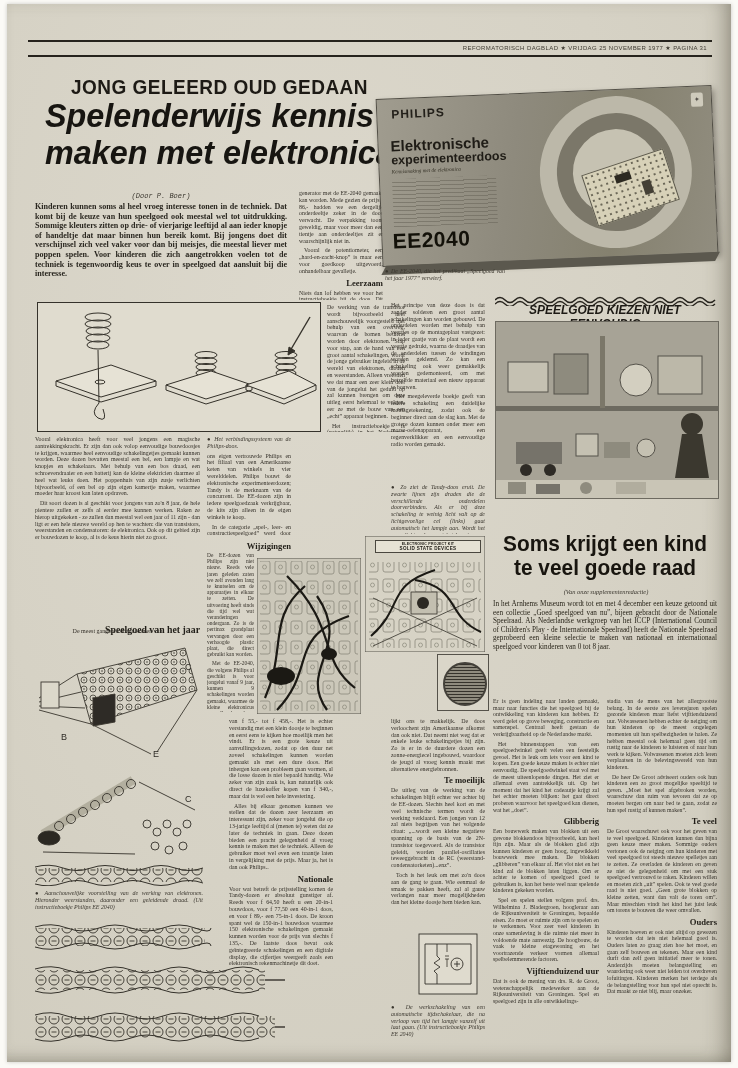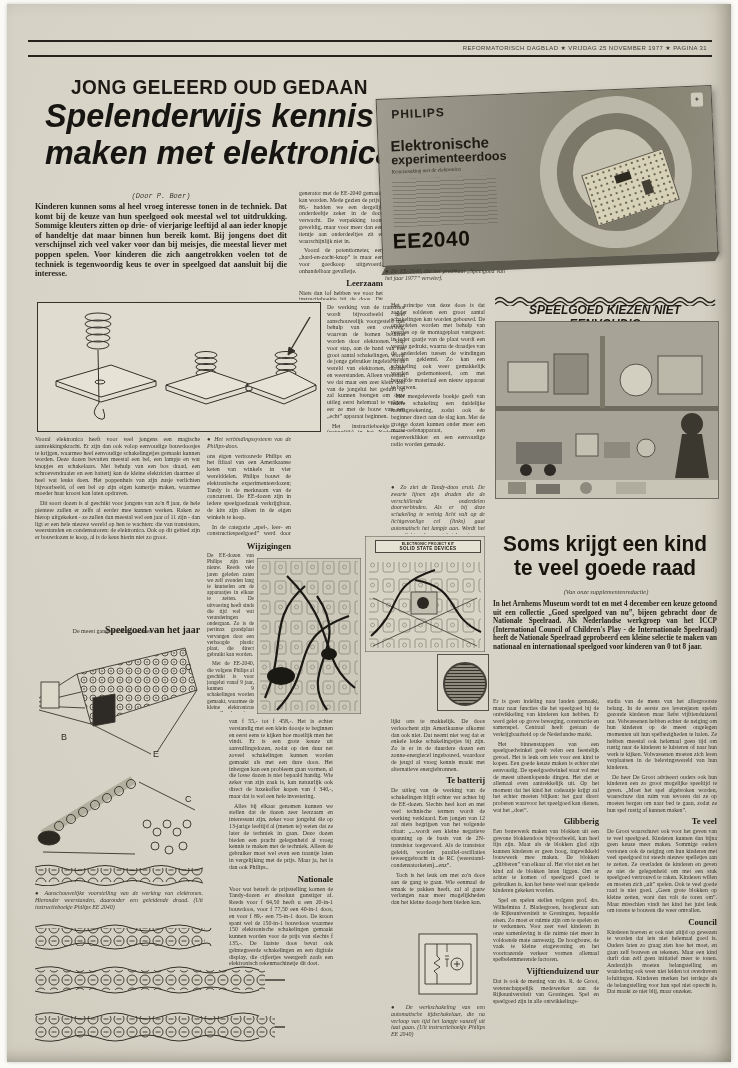--- a/index.html
+++ b/index.html
@@ -74,21 +74,21 @@
     background:repeating-linear-gradient(0deg,#35322b 0 1px,#8f8b7e 1px 3px);}
   
   #wavy{left:488px;top:288px;width:222px;height:10px;}
   #banner-title{left:484px;top:299px;width:228px;text-align:center;font-family:"Liberation Sans",sans-serif;
     font-weight:bold;font-style:italic;font-size:12.3px;color:#1d1a15;transform:scaleX(.97);}
   #toys{left:488px;top:317px;width:222px;height:176px;border:1px solid #6d6a60;}
   
   #raad-headline{left:482px;top:528px;width:232px;text-align:center;font-family:"Liberation Sans",sans-serif;
     font-weight:bold;font-size:21.5px;line-height:24px;color:#18150f;transform:scaleX(.97);}
   #raad-byline{left:488px;top:584px;width:222px;text-align:center;font-style:italic;font-size:6.4px;color:#3a362e;}
-  #raad-intro{left:486px;top:596px;width:224px;height:94px;font-weight:bold;font-size:7.2px;line-height:8.6px;
+  #raad-intro{left:486px;top:596px;width:224px;height:94px;font-weight:normal;font-size:7.2px;line-height:8.6px;
     text-align:justify;color:#282419;overflow:hidden;}
   .rcol{font-size:5.8px;line-height:6.6px;}
   svg text{font-family:"Liberation Sans",sans-serif;}
 </style>
 </head>
 <body>
 
 <div id="canvas">
  <div id="sheet" class="abs">
 
@@ -309,21 +309,21 @@
   <div id="kit-label" class="abs">
     <div class="l1">ELECTRONIC PROJECT KIT</div>
     <div class="l2">SOLID STATE DEVICES</div>
   </div>
   <div id="speaker" class="abs">
     <div class="grille"></div>
   </div>
 
   <div class="abs col" style="left:384px;top:714px;width:94px;height:208px;">
     <p class="noind">lijkt ons te makkelijk. De doos verloochent zijn Amerikaanse afkomst dan ook niet. Dat neemt niet weg dat er enkele leuke schakelingetjes bij zijn. Zo is er in de duurdere dozen een zonne-energiecel ingebouwd, waardoor de jeugd al vroeg kennis maakt met alternatieve energiebronnen.</p>
-    <div class="subhead">Te batterij</div>
+    <div class="subhead">Te moeilijk</div>
     <p class="noind">De uitleg van de werking van de schakelingen blijft echter ver achter bij de EE-dozen. Slechts heel kort en met veel technische termen wordt de werking verklaard. Een jongen van 12 zal niets begrijpen van het volgende citaat: „...wordt een kleine negatieve spanning op de basis van de 2N-transistor toegevoerd. Als de transistor geleidt, worden parallel-oscillaties teweeggebracht in de RC (weerstand-condensatorketen)...enz”.</p>
     <p>Toch is het leuk om met zo'n doos aan de gang te gaan. Wie eenmaal de smaak te pakken heeft, zal al gauw verlangen naar meer mogelijkheden dan het kleine doosje hem bieden kan.</p>
   </div>
   <div class="abs artbare" style="left:408px;top:926px;width:66px;height:68px;">
     <svg width="66" height="68" viewBox="0 0 66 68">
       <g stroke="#34312a" fill="none" stroke-width="0.9">
         <rect x="4" y="4" width="58" height="60" fill="#dfdbce"></rect>
         <path d="M10,14 h46 M10,54 h46 M10,14 v40 M56,14 v40"></path>
         <path d="M22,14 v12 l3,3 l-6,4 l6,4 l-6,4 l3,3 v10"></path>
         <circle cx="42" cy="34" r="6"></circle>
@@ -380,18 +380,18 @@
     <p class="noind">Een bouwwerk maken van blokken uit een gewone blokkendoos bijvoorbeeld, kan heel fijn zijn. Maar als de blokken glad zijn kunnen kinderen er geen hoog, ingewikkeld bouwwerk mee maken. De blokken „glibberen” van elkaar af. Het vlot niet en het kind zal de blokken laten liggen. Om er achter te komen of speelgoed goed te gebruiken is, kan het beste veel naar spelende kinderen gekeken worden.</p>
     <p>Spel en spelen stellen volgens prof. drs. Wilhelmina J. Bladergroen, hoogleraar aan de Rijksuniversiteit te Groningen, bepaalde eisen. Zo moet er ruimte zijn om te spelen en te verkennen. Voor zeer veel kinderen in onze samenleving is die ruimte niet meer in voldoende mate aanwezig. De hoogbouw, de vaak te kleine etagewoning en het voortrazende verkeer vormen allemaal spelbelemmerende factoren.</p>
     <div class="subhead">Vijftienduizend uur</div>
     <p class="noind">Dat is ook de mening van drs. R. de Groot, wetenschappelijk medewerker aan de Rijksuniversiteit van Groningen. Spel en speelgoed zijn in alle ontwikkelings-</p>
   </div>
   <div class="abs col rcol" style="left:600px;top:694px;width:110px;height:358px;">
     <p class="noind">stadia van de mens van het allergrootste belang. In de eerste zes levensjaren spelen gezonde kinderen maar liefst vijftienduizend uur. Volwassenen hebben echter de neiging om hun kinderen op de meest ongelegen momenten uit hun spelbezigheden te halen. Ze hebben meestal ook helemaal geen tijd om rustig naar de kinderen te luisteren of naar hun werk te kijken. Volwassenen moeten zich leren verplaatsen in de belevingswereld van hun kinderen.</p>
     <p>De heer De Groot adviseert ouders ook hun kinderen een zo groot mogelijke speeltijd te geven. „Moet het spel afgebroken worden, waarschuw dan ruim van tevoren dat ze op moeten bergen om naar bed te gaan, zodat ze hun spel rustig af kunnen maken”.</p>
     <div class="subhead">Te veel</div>
     <p class="noind">De Groot waarschuwt ook voor het geven van te veel speelgoed. Kinderen kunnen dan bijna geen keuze meer maken. Sommige ouders vertonen ook de neiging om hun kinderen met veel speelgoed tot steeds nieuwe spelletjes aan te zetten. Ze overladen de kinderen en geven ze niet de gelegenheid om met een stuk speelgoed vertrouwd te raken. Kinderen willen en moeten zich „uit” spelen. Ook te veel goede raad is niet goed. „Geen grote blokken op kleine zetten, want dan valt de toren om”. Maar misschien vindt het kind het juist leuk om torens te bouwen die weer omvallen.</p>
-    <div class="subhead">Council</div>
+    <div class="subhead">Ouders</div>
     <p class="noind">Kinderen hoeven er ook niet altijd op gewezen te worden dat iets niet helemaal goed is. Ouders laten zo graag zien hoe het moet, en gaan zelf bouwen en tekenen. Maar een kind durft dan zelf geen initiatief meer te tonen. Anderzijds moeten belangstelling en waardering ook weer niet leiden tot overdreven lofuitingen. Kinderen merken het terdege als de belangstelling voor hun spel niet oprecht is. Dat maakt ze niet blij, maar onzeker.</p>
   </div>
 
  </div>
 </div>
 
 </body></html>

